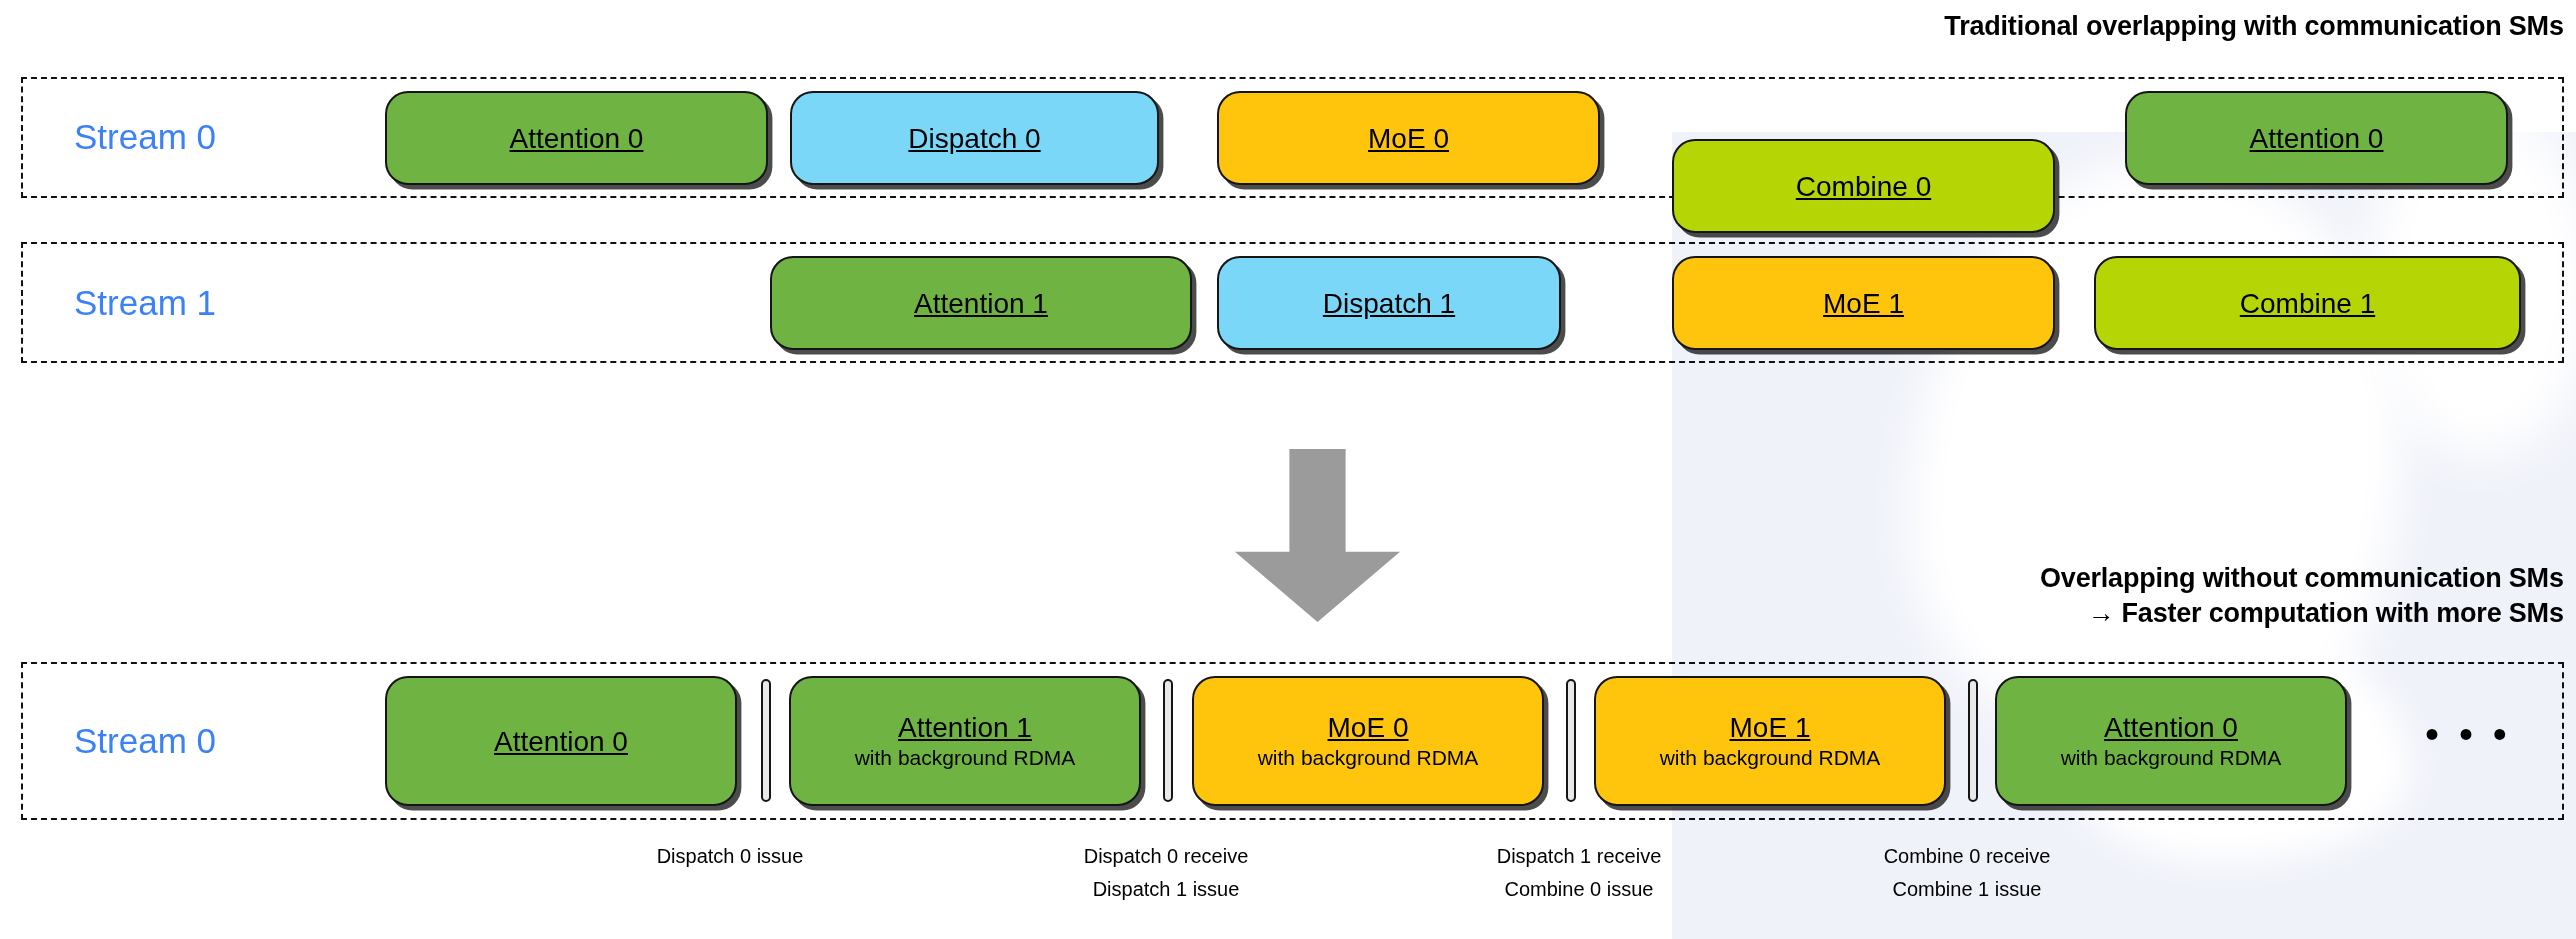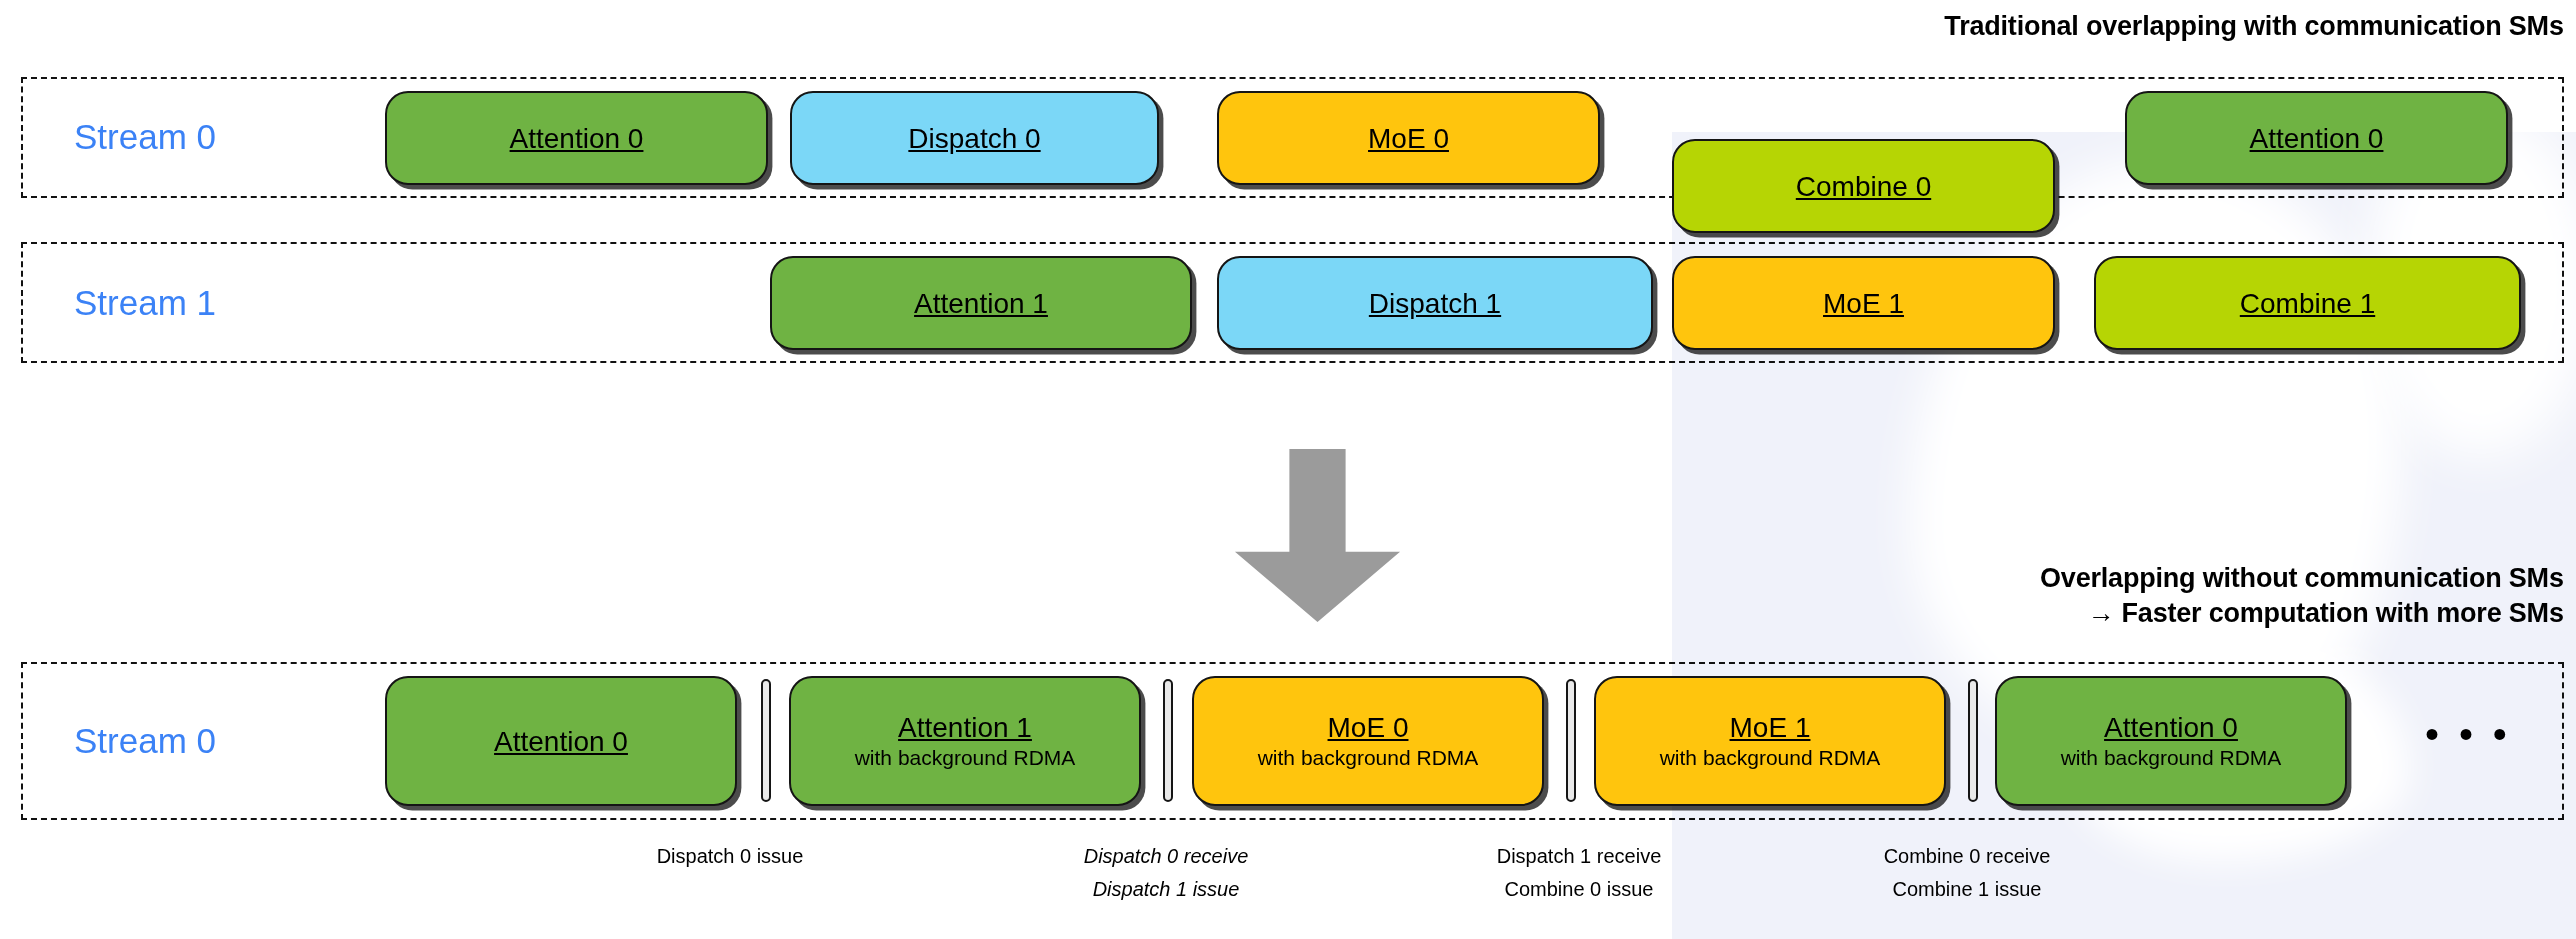--- a/index.html
+++ b/index.html
@@ -112,21 +112,21 @@
 <div class="task" style="left:2125px;top:91px;width:383px;height:94px;background:#6FB343;">
   <span class="title">Attention 0</span>
 </div>
 
 <div class="lane" id="lane-stream1"></div>
 <div class="lane-label" id="label-stream1">Stream 1</div>
 
 <div class="task" style="left:770px;top:256px;width:422px;height:94px;background:#6FB343;">
   <span class="title">Attention 1</span>
 </div>
-<div class="task" style="left:1217px;top:256px;width:436px;height:94px;background:#7BD7F7;">
+<div class="task" style="left:1217px;top:256px;width:344px;height:94px;background:#7BD7F7;">
   <span class="title">Dispatch 1</span>
 </div>
 <div class="task" style="left:1672px;top:256px;width:383px;height:94px;background:#FFC50D;">
   <span class="title">MoE 1</span>
 </div>
 <div class="task" style="left:2094px;top:256px;width:427px;height:94px;background:#B6D504;">
   <span class="title">Combine 1</span>
 </div>
 
 <svg id="transition-arrow" viewBox="0 0 208 197">
@@ -165,21 +165,21 @@
 
 <div class="task two-line" style="left:1995px;top:676px;width:352px;height:130px;background:#6FB343;">
   <span class="title">Attention 0</span>
   <span class="sub">with background RDMA</span>
 </div>
 
 <div id="ellipsis-more">• • •</div>
 
 <div class="caption" style="left:545px;top:840px;width:370px;">Dispatch 0 issue</div>
 
-<div class="caption" style="left:981px;top:840px;width:370px;font-style:italic;">Dispatch 0 receive
+<div class="caption" style="left:981px;top:840px;width:370px;">Dispatch 0 receive
 Dispatch 1 issue</div>
 
 <div class="caption" style="left:1394px;top:840px;width:370px;">Dispatch 1 receive
 Combine 0 issue</div>
 
 <div class="caption" style="left:1782px;top:840px;width:370px;">Combine 0 receive
 Combine 1 issue</div>
 
 
 </body></html>

